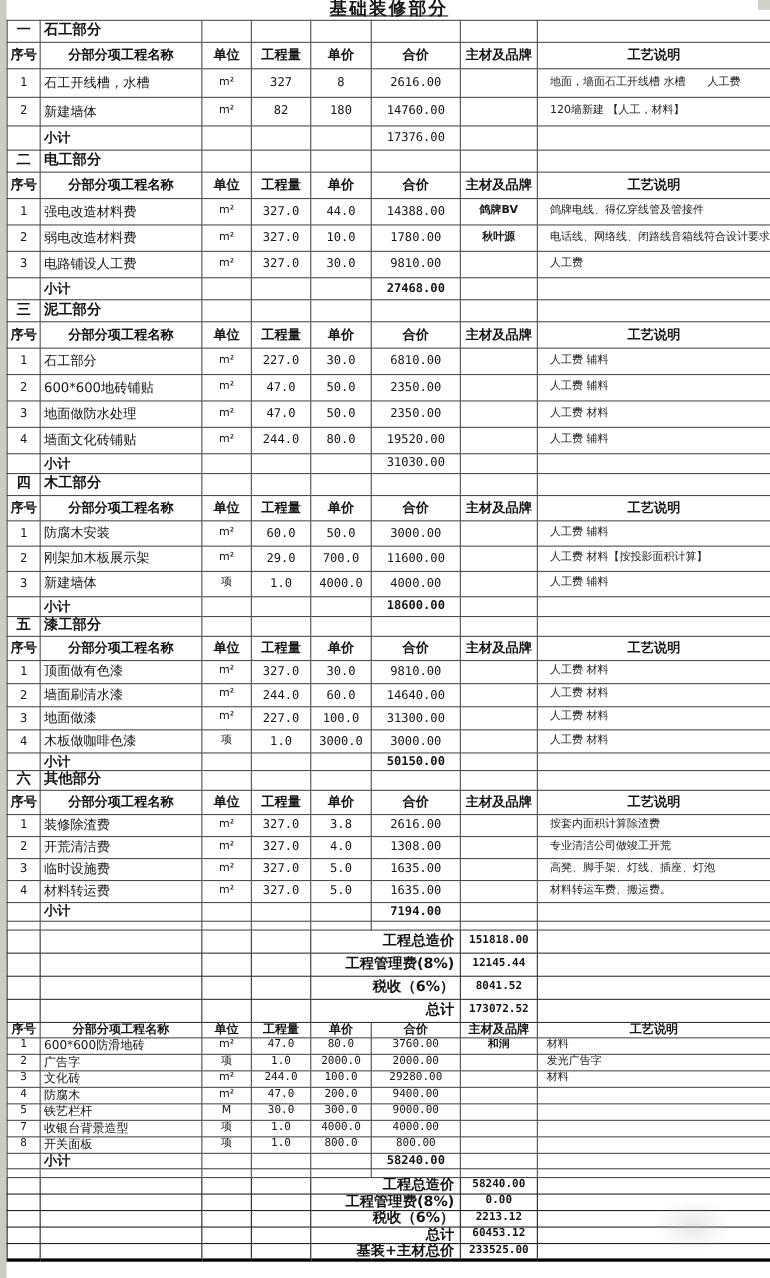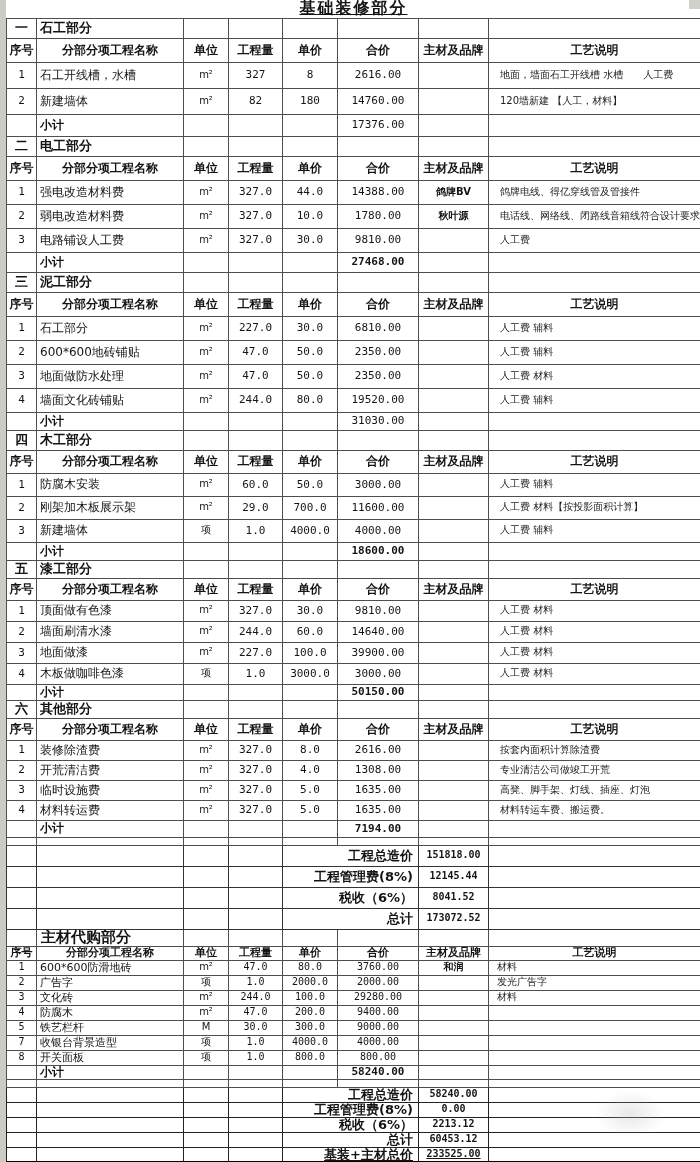--- a/index.html
+++ b/index.html
@@ -335,21 +335,21 @@
           <td class="num">14640.00</td>
           <td class="brand"></td>
           <td class="note">人工费 材料</td>
         </tr>
         <tr class="data-row" style="height: 21px;">
           <td class="num">3</td>
           <td class="name">地面做漆</td>
           <td class="unit">m²</td>
           <td class="num">227.0</td>
           <td class="num">100.0</td>
-          <td class="num">39900.00</td>
+          <td class="num">31300.00</td>
           <td class="brand"></td>
           <td class="note">人工费 材料</td>
         </tr>
         <tr class="data-row" style="height: 21px;">
           <td class="num">4</td>
           <td class="name">木板做咖啡色漆</td>
           <td class="unit">项</td>
           <td class="num">1.0</td>
           <td class="num">3000.0</td>
           <td class="num">3000.00</td>
@@ -384,21 +384,21 @@
           <td class="hd">单价</td>
           <td class="hd">合价</td>
           <td class="hd">主材及品牌</td>
           <td class="hd">工艺说明</td>
         </tr>
         <tr class="data-row" style="height: 20px;">
           <td class="num">1</td>
           <td class="name">装修除渣费</td>
           <td class="unit">m²</td>
           <td class="num">327.0</td>
-          <td class="num">8.0</td>
+          <td class="num">3.8</td>
           <td class="num">2616.00</td>
           <td class="brand"></td>
           <td class="note">按套内面积计算除渣费</td>
         </tr>
         <tr class="data-row" style="height: 20px;">
           <td class="num">2</td>
           <td class="name">开荒清洁费</td>
           <td class="unit">m²</td>
           <td class="num">327.0</td>
           <td class="num">4.0</td>
@@ -473,30 +473,20 @@
           <td class="tval">8041.52</td>
           <td></td>
         </tr>
         <tr class="bt total-row" style="height: 21px;">
           <td></td>
           <td></td>
           <td></td>
           <td></td>
           <td colspan="2" class="tlabel">总计</td>
           <td class="tval">173072.52</td>
-          <td></td>
-        </tr>
-        <tr class="section-row" style="height: 17px;">
-          <td></td>
-          <td class="mtitle">主材代购部分</td>
-          <td></td>
-          <td></td>
-          <td></td>
-          <td></td>
-          <td></td>
           <td></td>
         </tr>
         <tr class="header-row" style="height: 14px;">
           <td class="hd sm">序号</td>
           <td class="hd sm">分部分项工程名称</td>
           <td class="hd sm">单位</td>
           <td class="hd sm">工程量</td>
           <td class="hd sm">单价</td>
           <td class="hd sm">合价</td>
           <td class="hd sm">主材及品牌</td>
@@ -621,21 +611,21 @@
         </tr>
         <tr class="mt total-row" style="height: 15px;">
           <td></td>
           <td></td>
           <td></td>
           <td></td>
           <td colspan="2" class="tlabel">总计</td>
           <td class="tval">60453.12</td>
           <td></td>
         </tr>
-        <tr class="mt total-row last" style="height: 15px; text-decoration: underline;">
+        <tr class="mt total-row last" style="height: 15px;">
           <td></td>
           <td></td>
           <td></td>
           <td></td>
           <td colspan="2" class="tlabel">基装+主材总价</td>
           <td class="tval">233525.00</td>
           <td></td>
         </tr>
       </tbody>
   </table>

